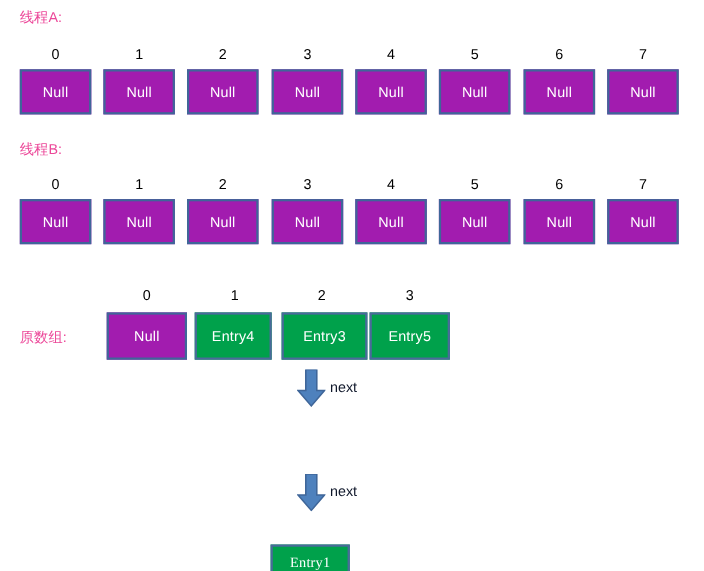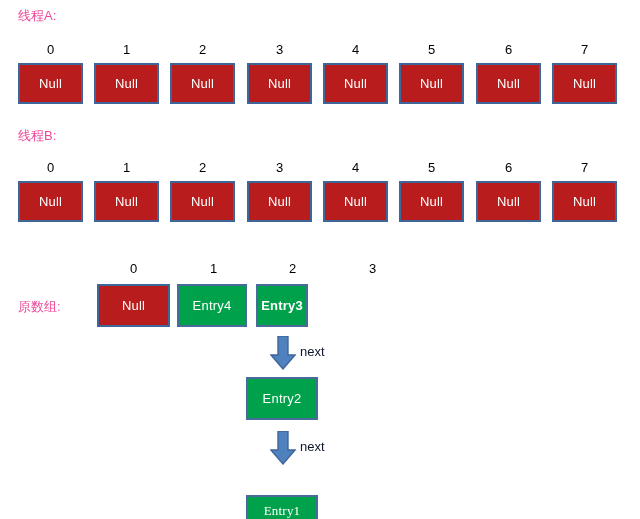--- a/index.html
+++ b/index.html
@@ -41,21 +41,21 @@
     border: 2px solid #41638e;
     color: #ffffff;
     font-size: 13px;
     line-height: 1;
     display: flex;
     align-items: center;
     justify-content: center;
     letter-spacing: 0.2px;
   }
   .cell.null {
-    background: #b91c1c;
+    background: #a21caf;
     border-color: #3f6699;
   }
   .cell.entry {
     background: #00a14b;
     border-color: #4a6a9b;
   }
   .arrow {
     position: absolute;
   }
   .next-label {
@@ -113,30 +113,30 @@
 
   <div class="row-label" style="left:18px; top:299px;">原数组:</div>
 
   <div class="idx" style="left:97px;  top:261px; width:73px;">0</div>
   <div class="idx" style="left:177px; top:261px; width:73px;">1</div>
   <div class="idx" style="left:256px; top:261px; width:73px;">2</div>
   <div class="idx" style="left:336px; top:261px; width:73px;">3</div>
 
   <div class="cell null" style="left:97px;  top:284px; width:73px; height:43px;">Null</div>
   <div class="cell entry" style="left:177px; top:284px; width:70px; height:43px;">Entry4</div>
-  <div class="cell entry" style="left:256px; top:284px; width:52px; height:43px;font-weight:bold;">Entry3</div>
+  <div class="cell entry" style="left:256px; top:284px; width:78px; height:43px;">Entry3</div>
+  <div class="cell entry" style="left:336px; top:284px; width:73px; height:43px;">Entry5</div>
 
   <div class="arrow" style="left:270px; top:336px; width:26px; height:34px;">
     <svg width="26" height="34" viewBox="0 0 26 34" xmlns="http://www.w3.org/2000/svg">
       <polygon points="8,0 18,0 18,19 25,19 13,33 1,19 8,19" fill="#4e81bd" stroke="#3f6699" stroke-width="1.4" stroke-linejoin="miter"></polygon>
     </svg>
   </div>
   <div class="next-label" style="left:300px; top:344px;">next</div>
 
-  <div class="cell entry" style="left:246px; top:377px; width:72px; height:43px;">Entry2</div>
 
   <div class="arrow" style="left:270px; top:431px; width:26px; height:34px;">
     <svg width="26" height="34" viewBox="0 0 26 34" xmlns="http://www.w3.org/2000/svg">
       <polygon points="8,0 18,0 18,19 25,19 13,33 1,19 8,19" fill="#4e81bd" stroke="#3f6699" stroke-width="1.4" stroke-linejoin="miter"></polygon>
     </svg>
   </div>
   <div class="next-label" style="left:300px; top:439px;">next</div>
 
   <div class="cell entry" style="left:246px; top:495px; width:72px; height:30px;font-family:Liberation Serif, serif;">Entry1</div>
 

